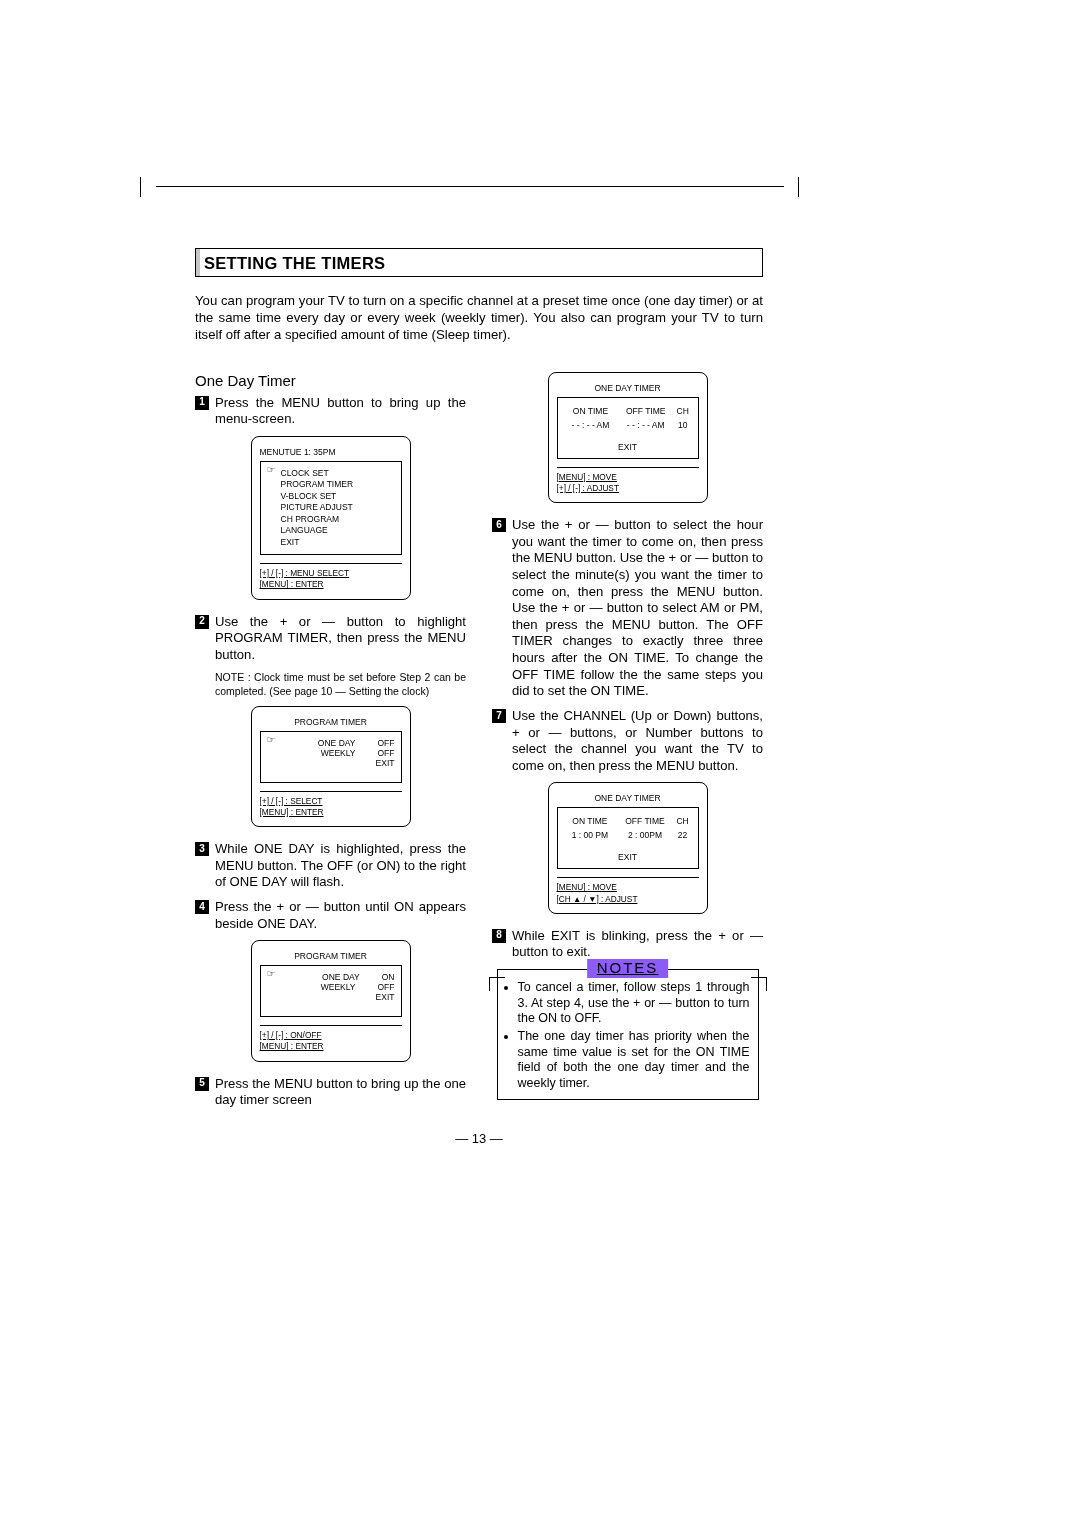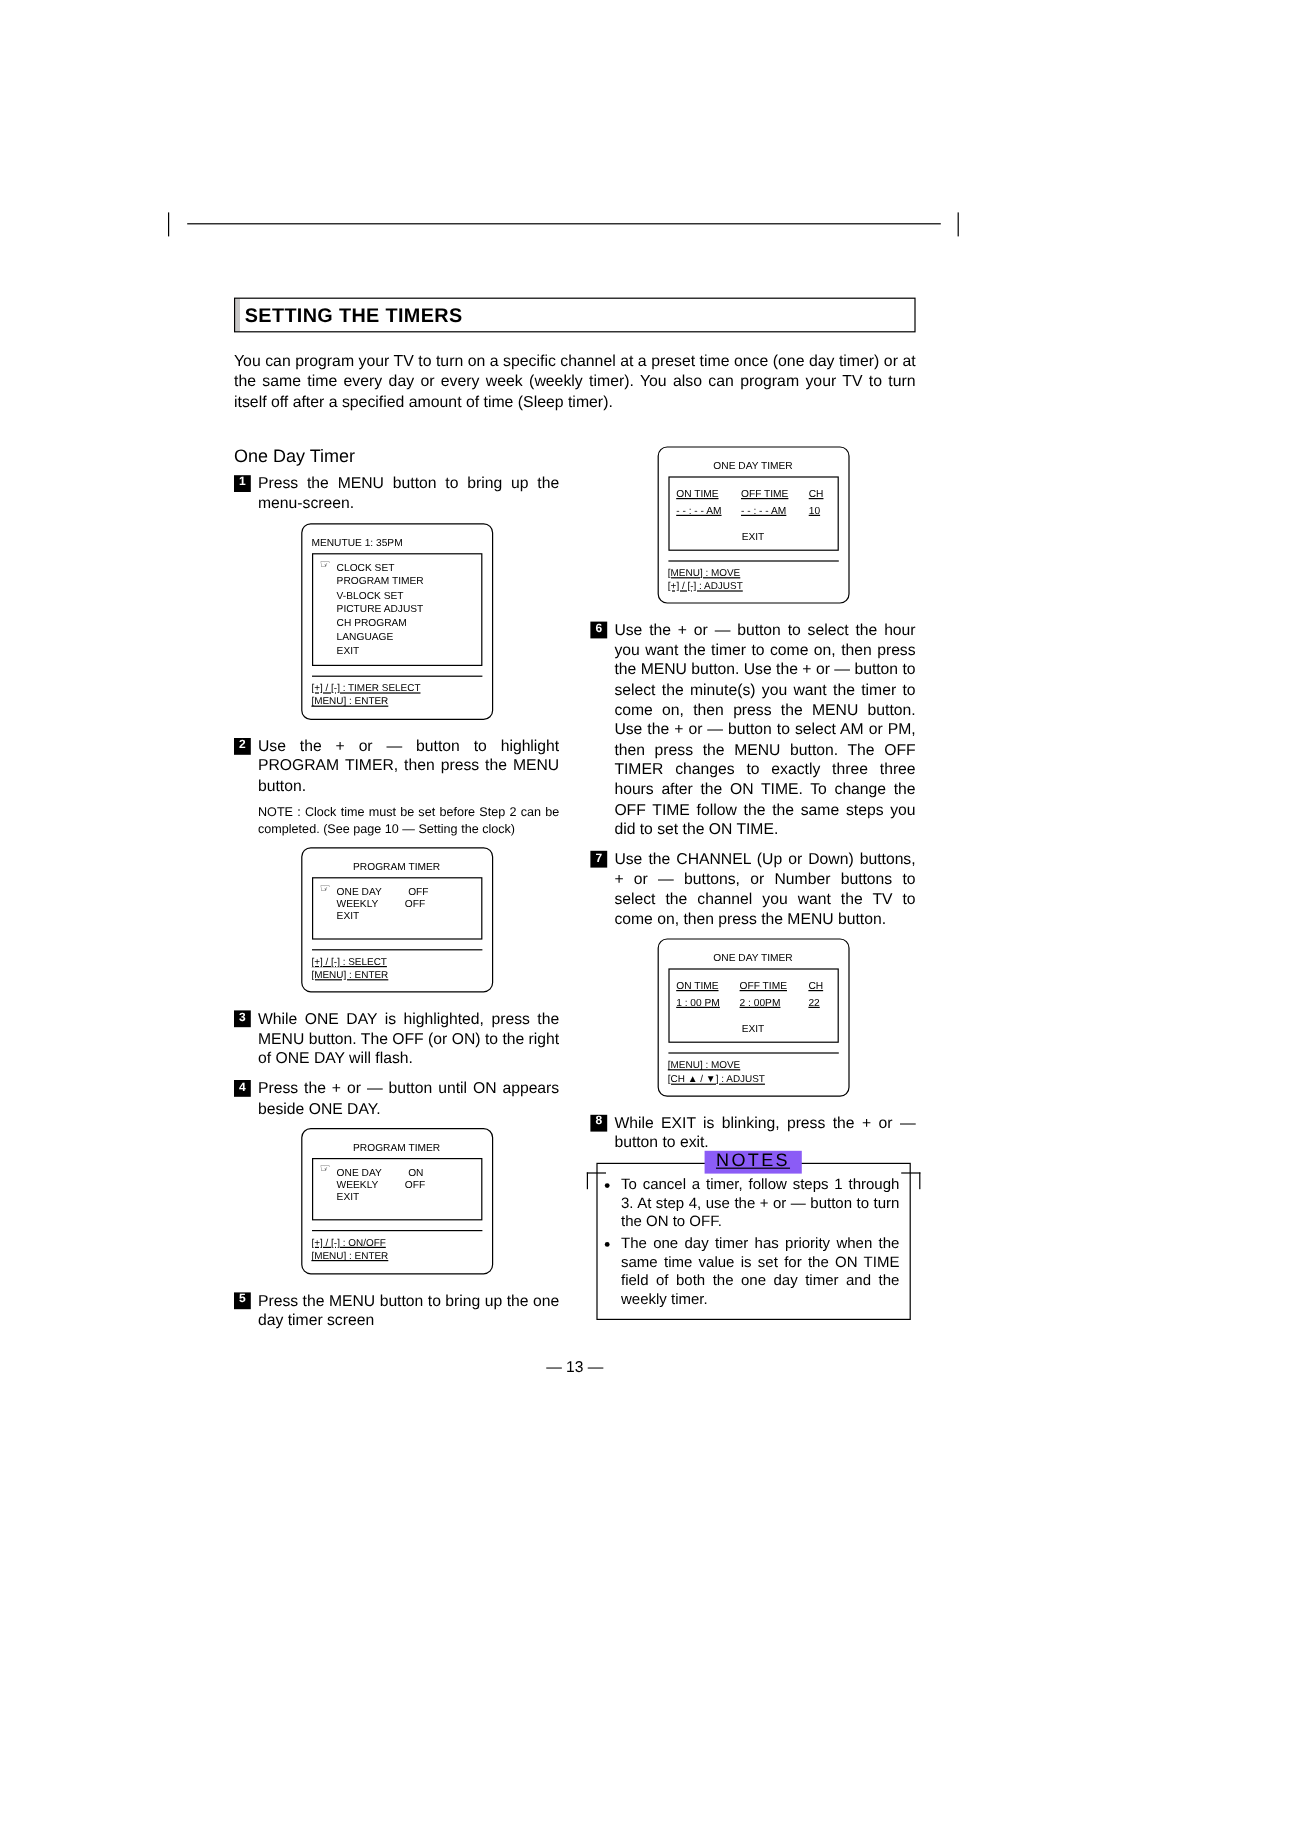--- a/index.html
+++ b/index.html
@@ -92,26 +92,26 @@
   .osd .foot {
     margin: 8px 8px 0 8px;
     border-top: 1px solid transparent;
     font-size: 8.3px;
     line-height: 1.35;
     padding-top: 4px;
     text-decoration: underline;
   }
   .osd .foot.sep { border-top: 1px solid #000; }
   .osd table { border-collapse: collapse; width: 100%; font-size: 8.5px; }
-  .osd table td { text-align: left; padding: 2px 0; text-decoration: underline; }
+  .osd table td { text-align: center; padding: 2px 0; }
   .osd .exit { text-align: center; margin-top: 10px; font-size: 8.5px; }
   .osd .pointer2 {
     position: absolute; left: 6px; top: 2px; font-size: 10px;
   }
-  .pt-row { display: flex; justify-content: flex-start; gap: 22px; padding-left: 14px; font-size: 8.5px; }
+  .pt-row { display: flex; justify-content: flex-end; gap: 22px; padding-left: 14px; font-size: 8.5px; }
   .rel { position: relative; }
   
   .notes-wrap { position: relative; width: 262px; margin: 6px auto 0 auto; }
   .notes-lt { position: absolute; left: -8px; top: 8px; width: 16px; height: 14px; border-top: 1px solid #000; border-left: 1px solid #000; }
   .notes-rt { position: absolute; right: -8px; top: 8px; width: 16px; height: 14px; border-top: 1px solid #000; border-right: 1px solid #000; }
   .notes-box {
     border: 1px solid #000;
     padding: 4px 8px 6px 8px;
     font-size: 12.5px;
     line-height: 1.25;
@@ -170,21 +170,21 @@
             <div>CLOCK SET</div>
             <div>PROGRAM TIMER</div>
             <div>V-BLOCK SET</div>
             <div>PICTURE ADJUST</div>
             <div>CH PROGRAM</div>
             <div>LANGUAGE</div>
             <div>EXIT</div>
           </div>
         </div>
         <div class="foot sep">
-          <div>[+] / [-] : TIMER SELECT</div>
+          <div>[+] / [-] : MENU SELECT</div>
           <div>[MENU] : ENTER</div>
         </div>
       </div>
 
       <div class="step">
         <div class="num">2</div>
         <div class="txt">Use the + or — button to highlight PROGRAM TIMER, then press the MENU button.</div>
       </div>
       <div class="note-small">NOTE : Clock time must be set before Step 2 can be completed. (See page 10 — Setting the clock)</div>
 

